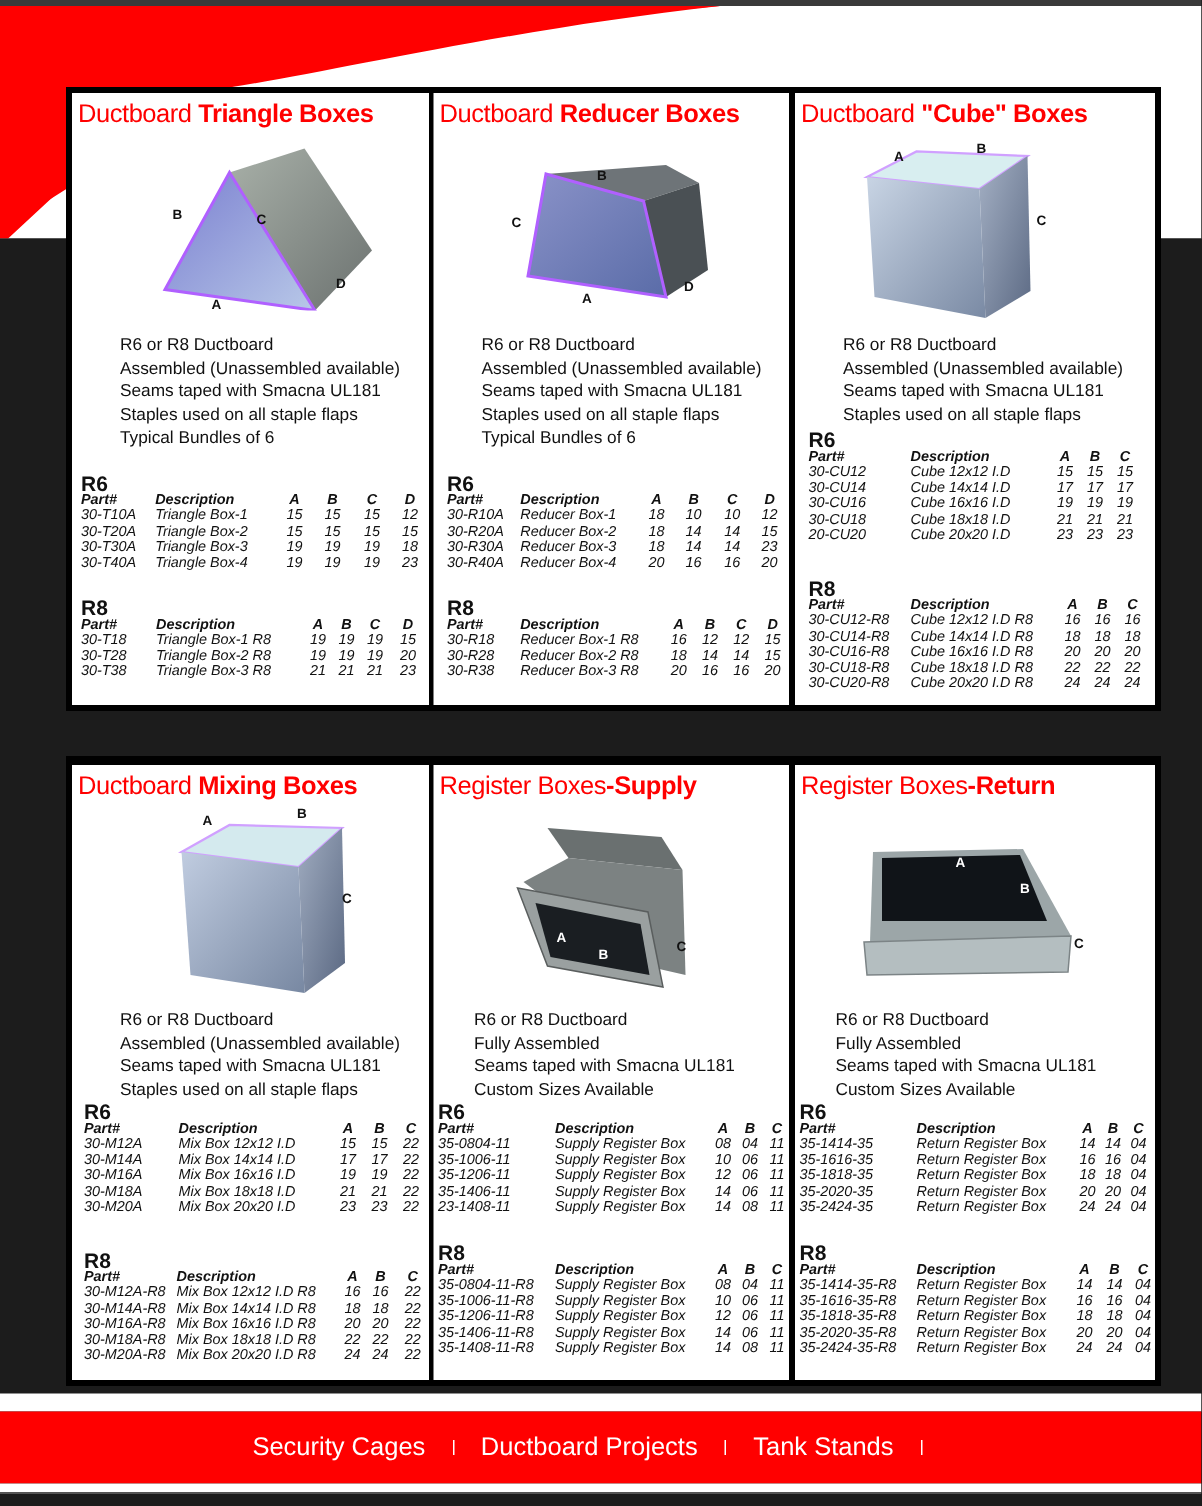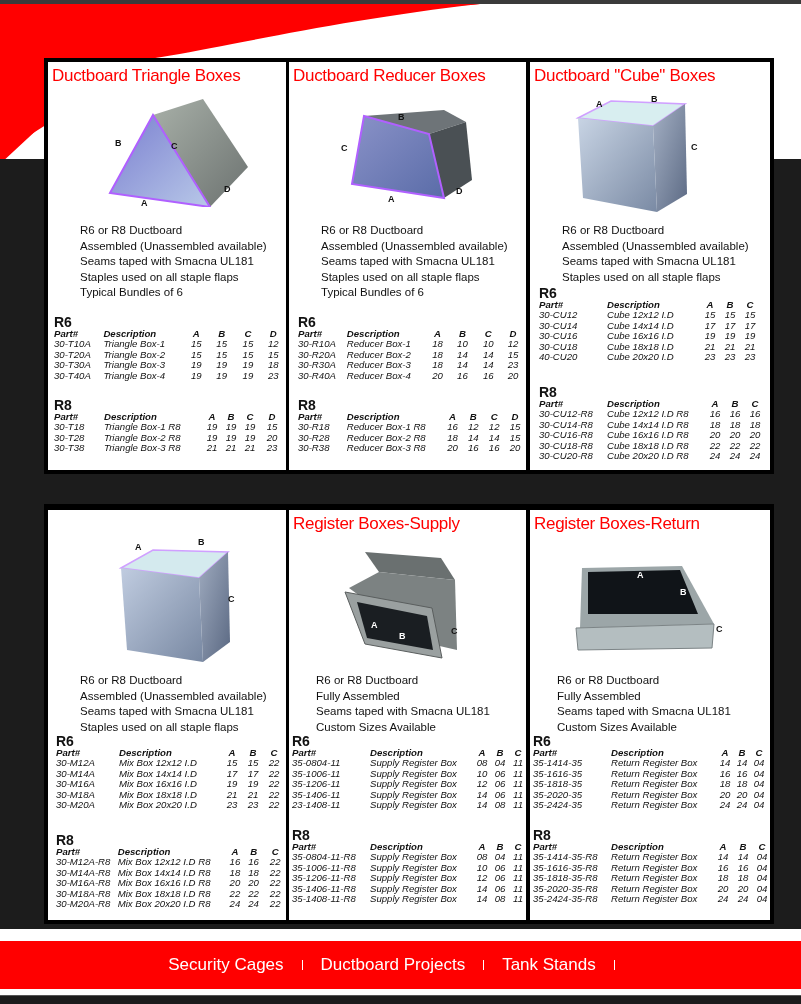--- a/index.html
+++ b/index.html
@@ -10,21 +10,21 @@
   .hero { position: absolute; left: 0; top: 4px; width: 801px; height: 155px; background: #ffffff; overflow: hidden; }
   .hero svg { position: absolute; left: 0; top: 0; }
   .dark-bg { position: absolute; left: 0; top: 159px; width: 801px; height: 770px; background: #1c1c1c; }
 
   .frame { position: absolute; background: #000; }
   .frame.top { left: 44px; top: 58px; width: 730px; height: 416px; }
   .frame.bottom { left: 44px; top: 504px; width: 730px; height: 420px; }
 
   .panel { position: absolute; background: #fff; overflow: hidden; }
   .panel-title { position: absolute; left: 4px; top: 4px; font-size: 17px; color: #ff0000; white-space: nowrap; letter-spacing: -0.3px; }
-  .panel-title b { font-weight: normal; }
+  .panel-title b { font-weight: bold; }
 
   .product-img { position: absolute; }
   .dim { position: absolute; font-size: 9px; font-weight: bold; color: #111; }
 
   .features { position: absolute; font-size: 11.5px; line-height: 15.6px; color: #111; }
   .features div { white-space: nowrap; }
 
   .spec { position: absolute; }
   .spec h3 { font-size: 14px; font-weight: bold; line-height: 14px; color: #111; }
   .spec table { border-collapse: collapse; font-size: 9.6px; line-height: 10.4px; font-style: italic; }
@@ -340,21 +340,21 @@
             <td class="num">19</td>
           </tr>
       <tr>
             <td>30-CU18</td>
             <td>Cube 18x18 I.D</td>
             <td class="num">21</td>
             <td class="num">21</td>
             <td class="num">21</td>
           </tr>
       <tr>
-            <td>40-CU20</td>
+            <td>20-CU20</td>
             <td>Cube 20x20 I.D</td>
             <td class="num">23</td>
             <td class="num">23</td>
             <td class="num">23</td>
           </tr>
     </tbody>
       </table>
   </div>
   <div class="spec" style="left:9px; top:323px;">
     <h3>R8</h3>
@@ -401,20 +401,21 @@
             <td class="num">24</td>
             <td class="num">24</td>
             <td class="num">24</td>
           </tr>
     </tbody>
       </table>
   </div>
 </div>
 
 <div class="panel" style="left:48px; top:510px; width:238px; height:410px;">
+  <div class="panel-title"><span>Ductboard </span><b>Mixing Boxes</b></div>
   <svg class="product-img" style="left:65px; top:32px;" width="125" height="125" viewBox="0 0 125 125">
     <defs>
       <linearGradient id="mg1" x1="0" y1="0" x2="1" y2="1">
           <stop offset="0" stop-color="#c0cce0"></stop>
           <stop offset="1" stop-color="#7888a2"></stop>
         </linearGradient>
       <linearGradient id="mg2" x1="0" y1="0" x2="1" y2="1">
           <stop offset="0" stop-color="#a0acc0"></stop>
           <stop offset="1" stop-color="#5a6882"></stop>
         </linearGradient>

